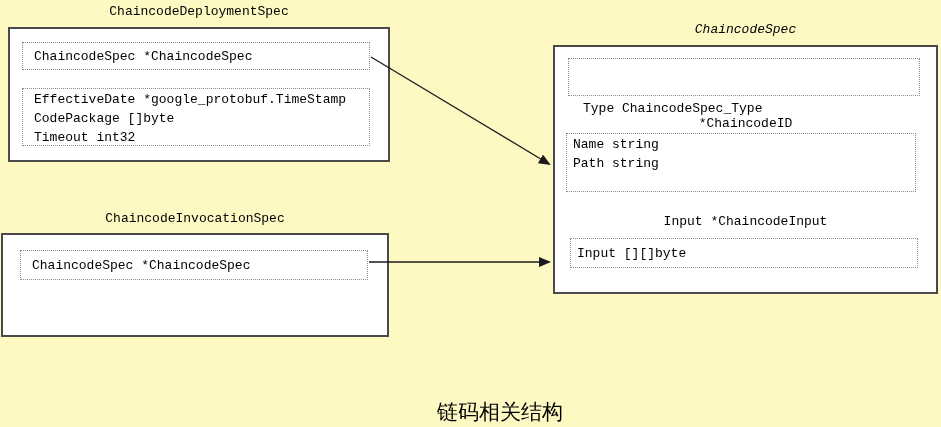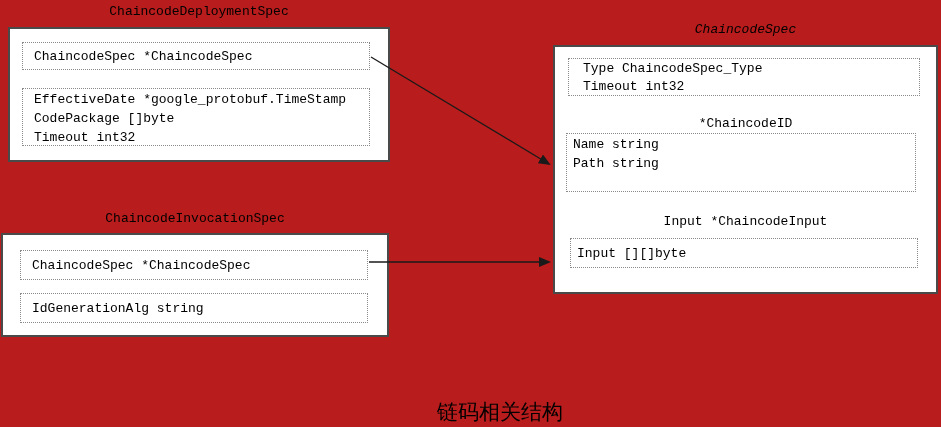--- a/index.html
+++ b/index.html
@@ -4,21 +4,21 @@
 <style>
   html, body {
     margin: 0;
     padding: 0;
     background: #ffffff;
   }
   .canvas {
     position: relative;
     width: 941px;
     height: 427px;
-    background: #b91c1c;
+    background: #fef9c3;
     font-family: "Liberation Mono", "DejaVu Sans Mono", monospace;
     font-size: 13px;
     color: #000000;
     overflow: hidden;
   }
   .node-title {
     position: absolute;
     text-align: center;
     white-space: nowrap;
     line-height: 16px;
@@ -36,21 +36,21 @@
     background: #ffffff;
   }
   .single-line {
     display: flex;
     align-items: center;
   }
   .code-line {
     white-space: nowrap;
     line-height: 19px;
   }
-  .tight .code-line { line-height: 18px; }
+  .tight .code-line { line-height: 18px; margin-top: 40px; }
   .inner-label {
     position: absolute;
     text-align: center;
     white-space: nowrap;
     line-height: 15px;
   }
   .arrow-layer {
     position: absolute;
     left: 0;
     top: 0;
@@ -90,23 +90,20 @@
   </div>
 
   <div class="node-title" style="left:1px; top:211px; width:388px;">ChaincodeInvocationSpec</div>
 
   <div class="outer-box" style="left:1px; top:233px; width:388px; height:104px;"></div>
 
   <div class="dotted-box single-line" style="left:20px; top:250px; width:348px; height:30px; padding-left:11px;">
     <span class="code-line">ChaincodeSpec *ChaincodeSpec</span>
   </div>
 
-  <div class="dotted-box single-line" style="left:20px; top:293px; width:348px; height:30px; padding-left:11px;">
-    <span class="code-line">IdGenerationAlg string</span>
-  </div>
 
   <div class="node-title" style="left:553px; top:22px; width:385px;font-style:italic;">ChaincodeSpec</div>
 
   <div class="outer-box" style="left:553px; top:45px; width:385px; height:249px;"></div>
 
   <div class="dotted-box tight" style="left:568px; top:58px; width:352px; height:38px; padding:1px 0 0 14px;">
     <div class="code-line">Type ChaincodeSpec_Type</div>
     <div class="code-line">Timeout int32</div>
   </div>
 

